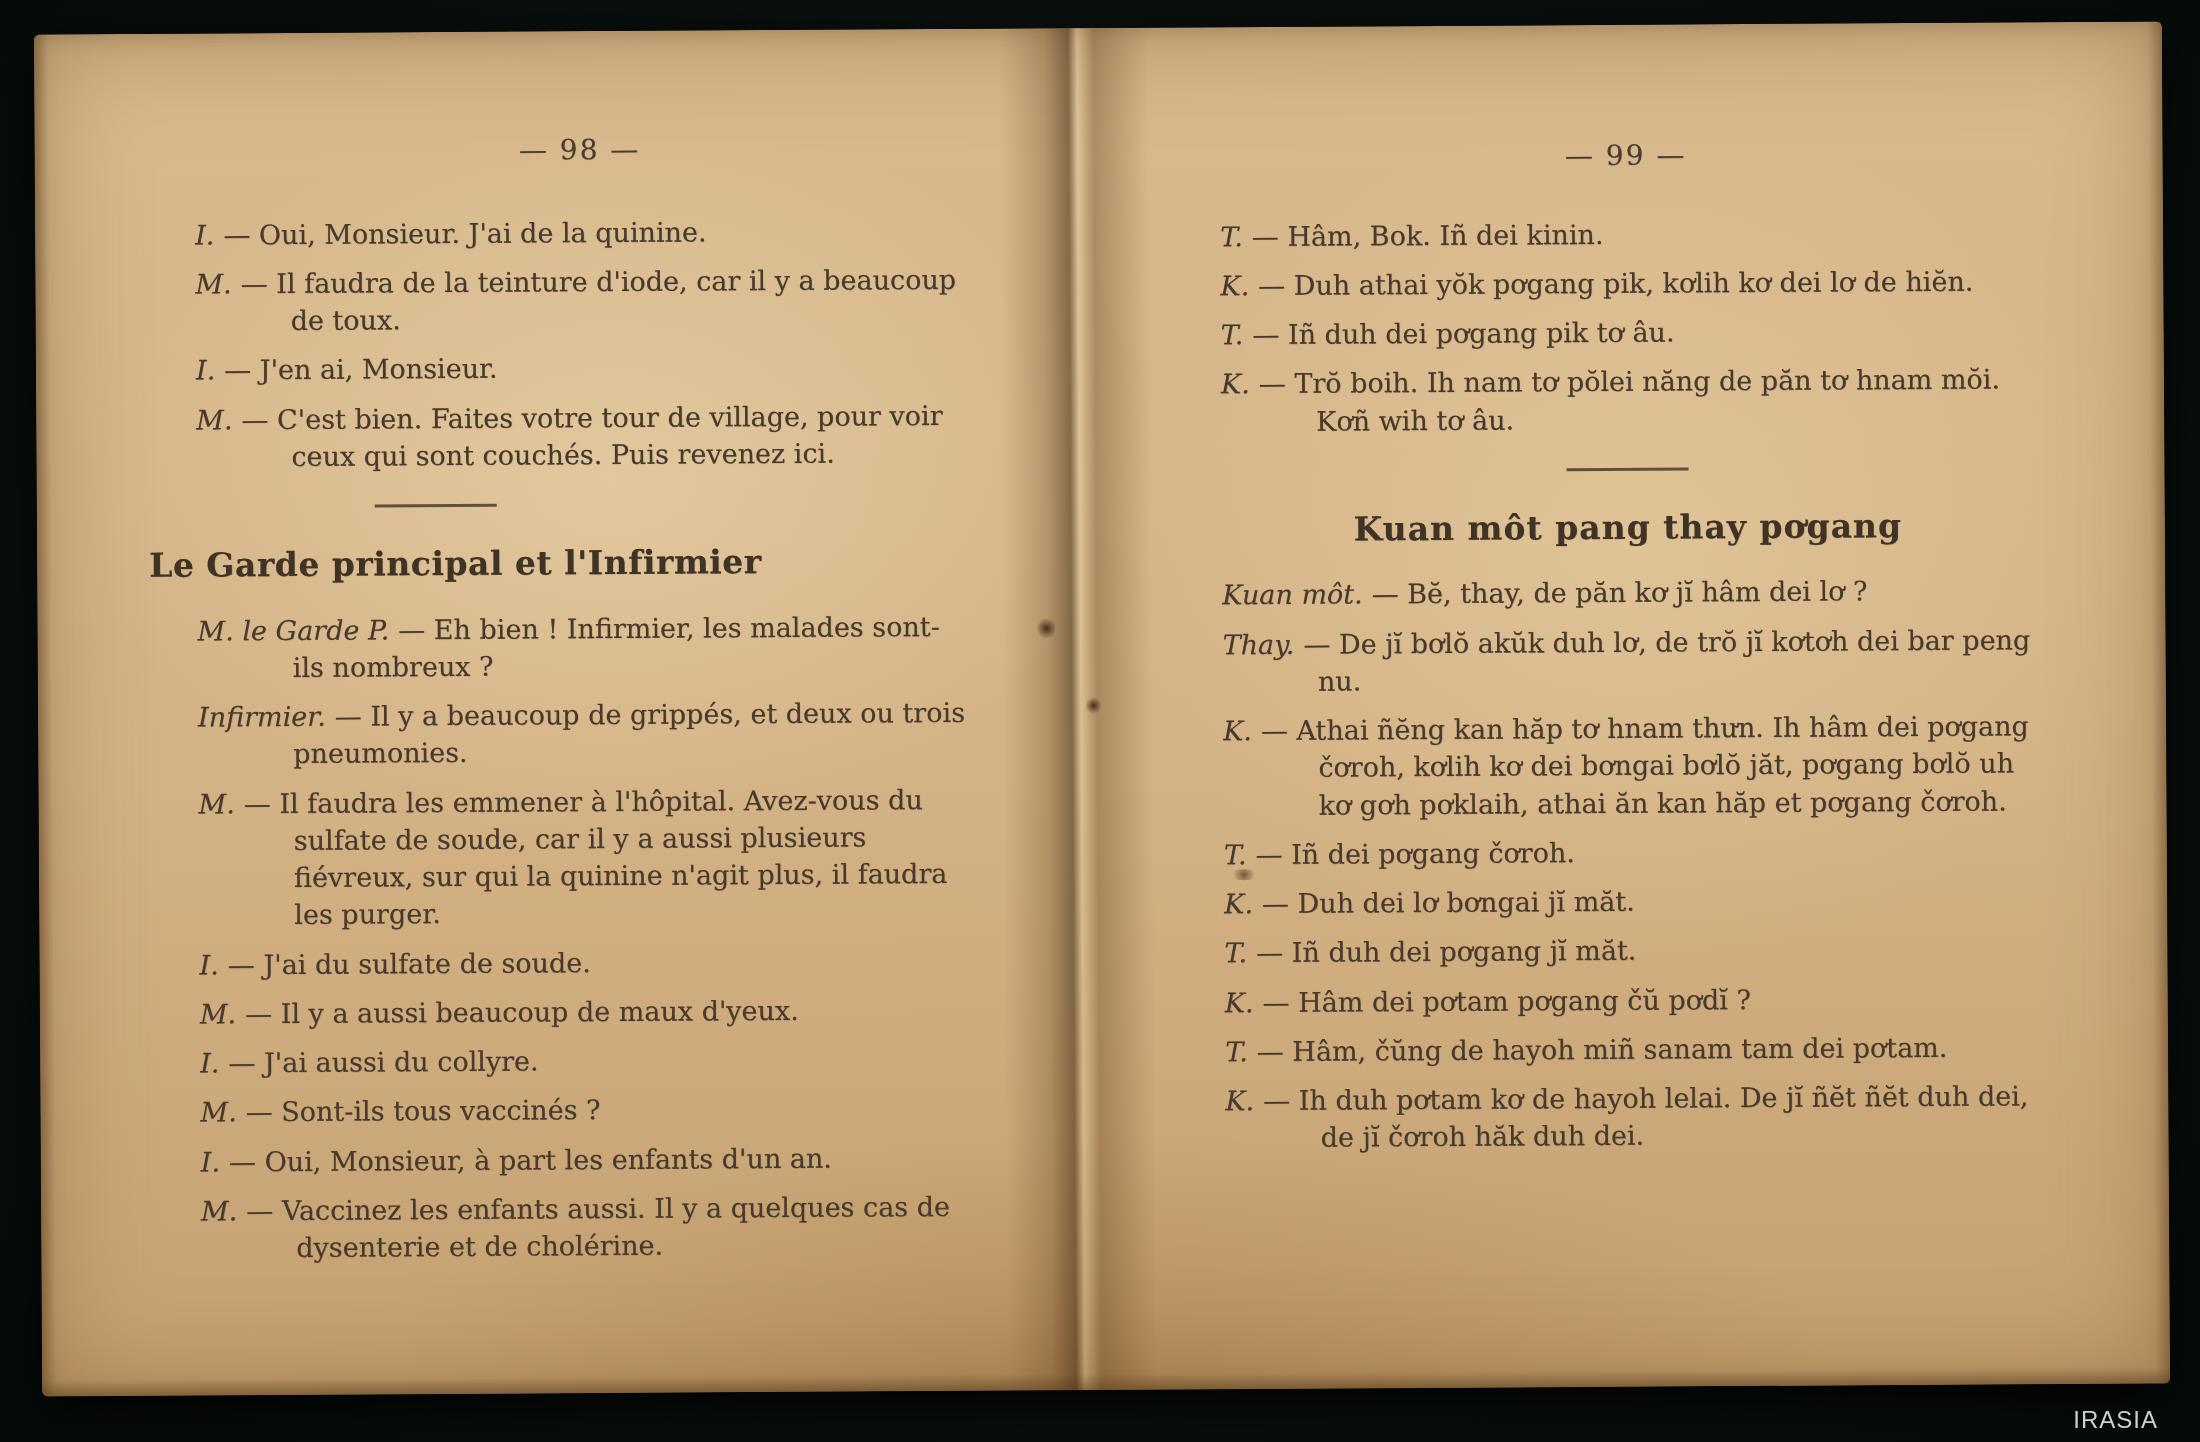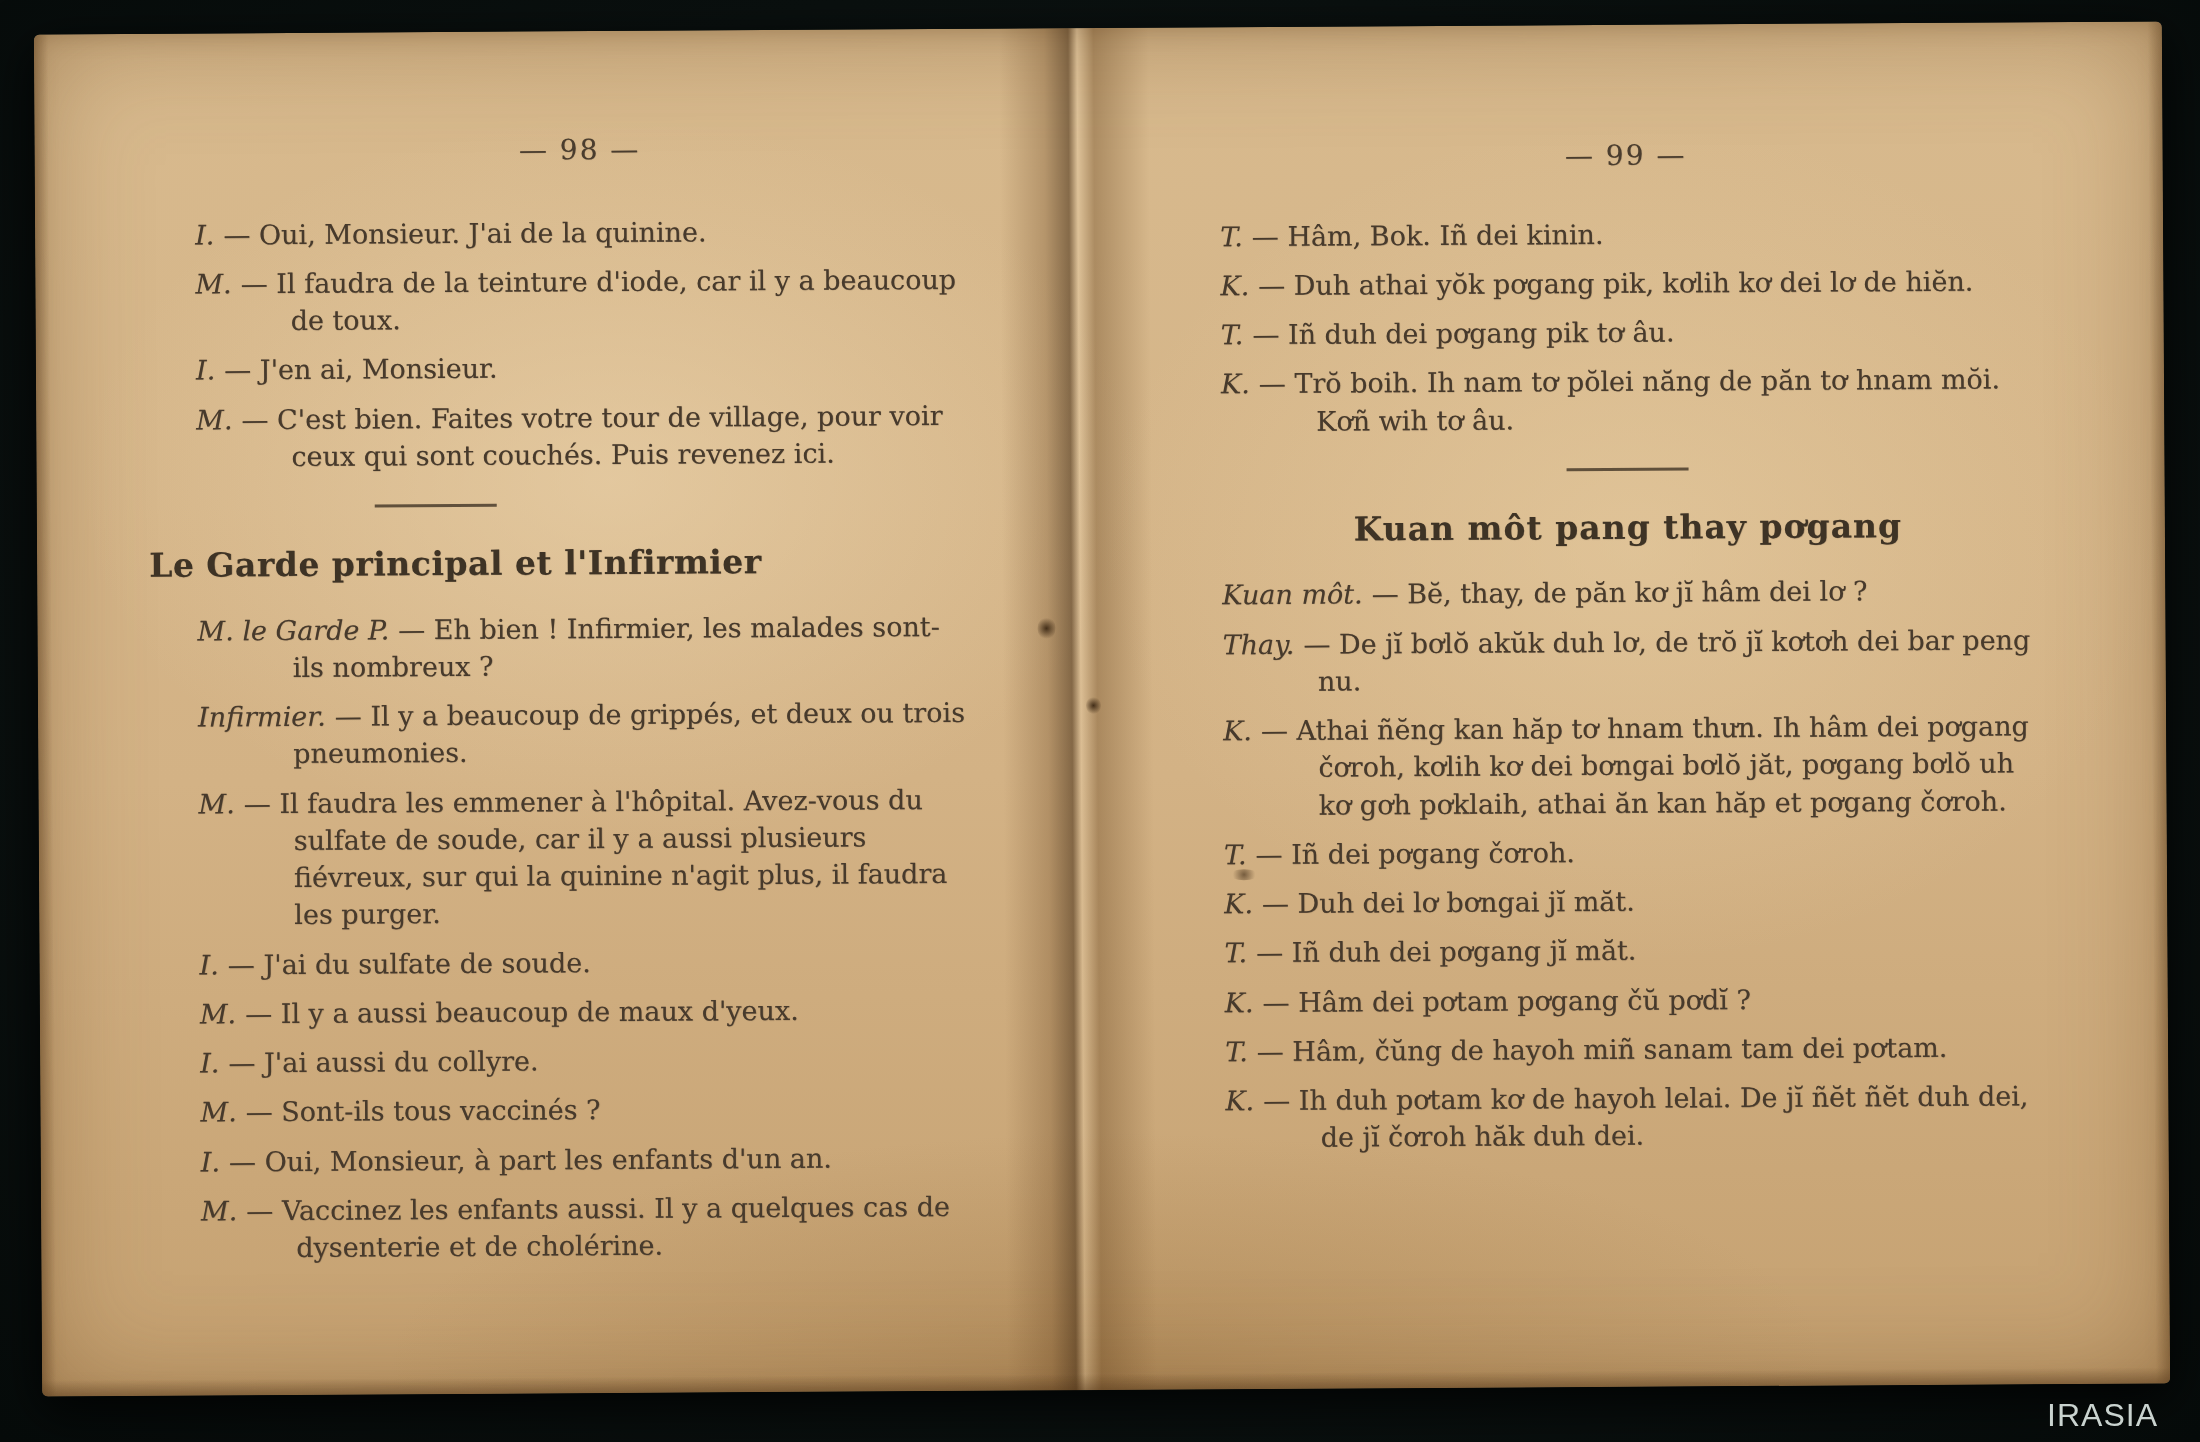--- a/index.html
+++ b/index.html
@@ -104,21 +104,21 @@
   }
   .heading-left  { text-align: left; margin-left: -48px; }
   .heading-right { text-align: center; letter-spacing: 1px; }
 
   
   .watermark {
     position: absolute;
     right: 42px; bottom: 8px;
     color: #c9d3cf;
     font-family: "Liberation Sans", sans-serif;
-    font-size: 32px;
+    font-size: 24px;
     letter-spacing: 1px;
   }
 </style>
 </head>
 <body>
 
 <div class="book">
   <div class="gutter"></div>
   <div class="speck s1"></div>
   <div class="speck s2"></div>

